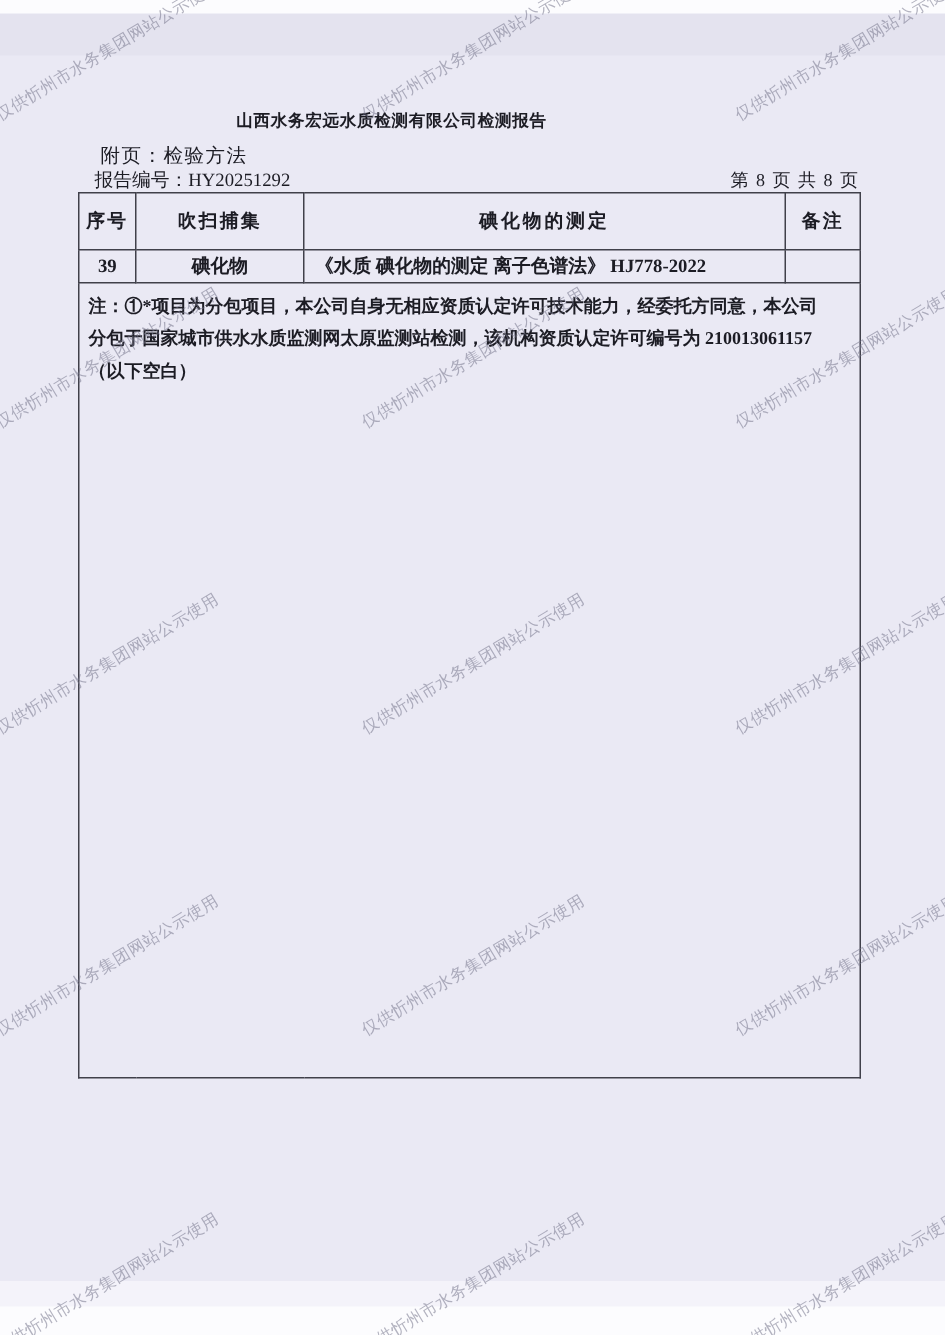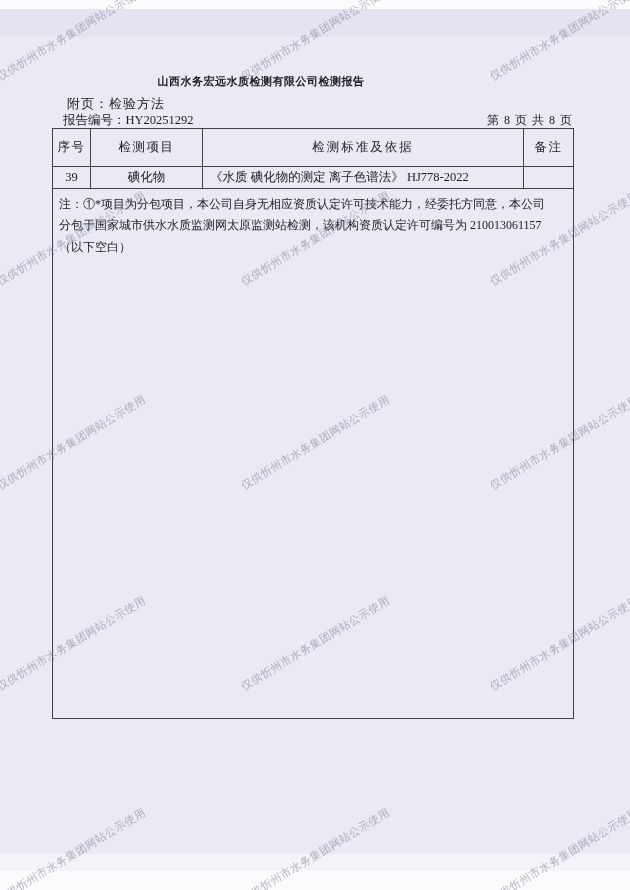--- a/index.html
+++ b/index.html
@@ -20,21 +20,21 @@
   .appendix { position:absolute; left:55px; top:95px; font-size:13px; letter-spacing:1px;padding-left:12px; }
   .report-no { position:absolute; left:63px; top:112px; font-size:12.5px; }
   .page-indicator { position:absolute; right:57px; top:112px; font-size:12px; letter-spacing:1px; }
 
   table.report {
     position:absolute; left:52px; top:128px; width:521px;
     border-collapse:collapse; table-layout:fixed; font-size:12.5px;
   }
   table.report th, table.report td {
     border:1px solid var(--table-border,#40404a);
-    font-weight:normal; overflow:hidden;
+    font-weight:bold; overflow:hidden;
   }
   tr.hdr { height:38px; }
   tr.r0 { height:36px; }
   tr.r1 { height:14px; }
   tr.note-row { height:530px; }
   th.hc { text-align:center; letter-spacing:1.5px; }
   th.hc-standard { letter-spacing:2px; }
   td.cell-no, td.cell-item { text-align:center; }
   td.cell-standard {
     text-align:left; padding:2px 5px 2px 7px;
@@ -73,22 +73,22 @@
   <table class="report">
     <colgroup>
       <col style="width:38px">
         <col style="width:112px">
         <col style="width:321px">
         <col style="width:50px">
     </colgroup>
     <tbody>
       <tr class="hdr">
         <th class="hc">序号</th>
-        <th class="hc">检测项目</th>
-        <th class="hc hc-standard">检测标准及依据</th>
+        <th class="hc">吹扫捕集</th>
+        <th class="hc hc-standard">碘化物的测定</th>
         <th class="hc">备注</th>
       </tr>
       <tr class="r1">
         <td class="cell-no">39</td>
         <td class="cell-item">碘化物</td>
         <td class="cell-standard">《水质 碘化物的测定 离子色谱法》 HJ778-2022</td>
         <td class="cell-remark"></td>
       </tr>
       <tr class="note-row">
         <td class="cell-note" colspan="4">注：①*项目为分包项目，本公司自身无相应资质认定许可技术能力，经委托方同意，本公司

